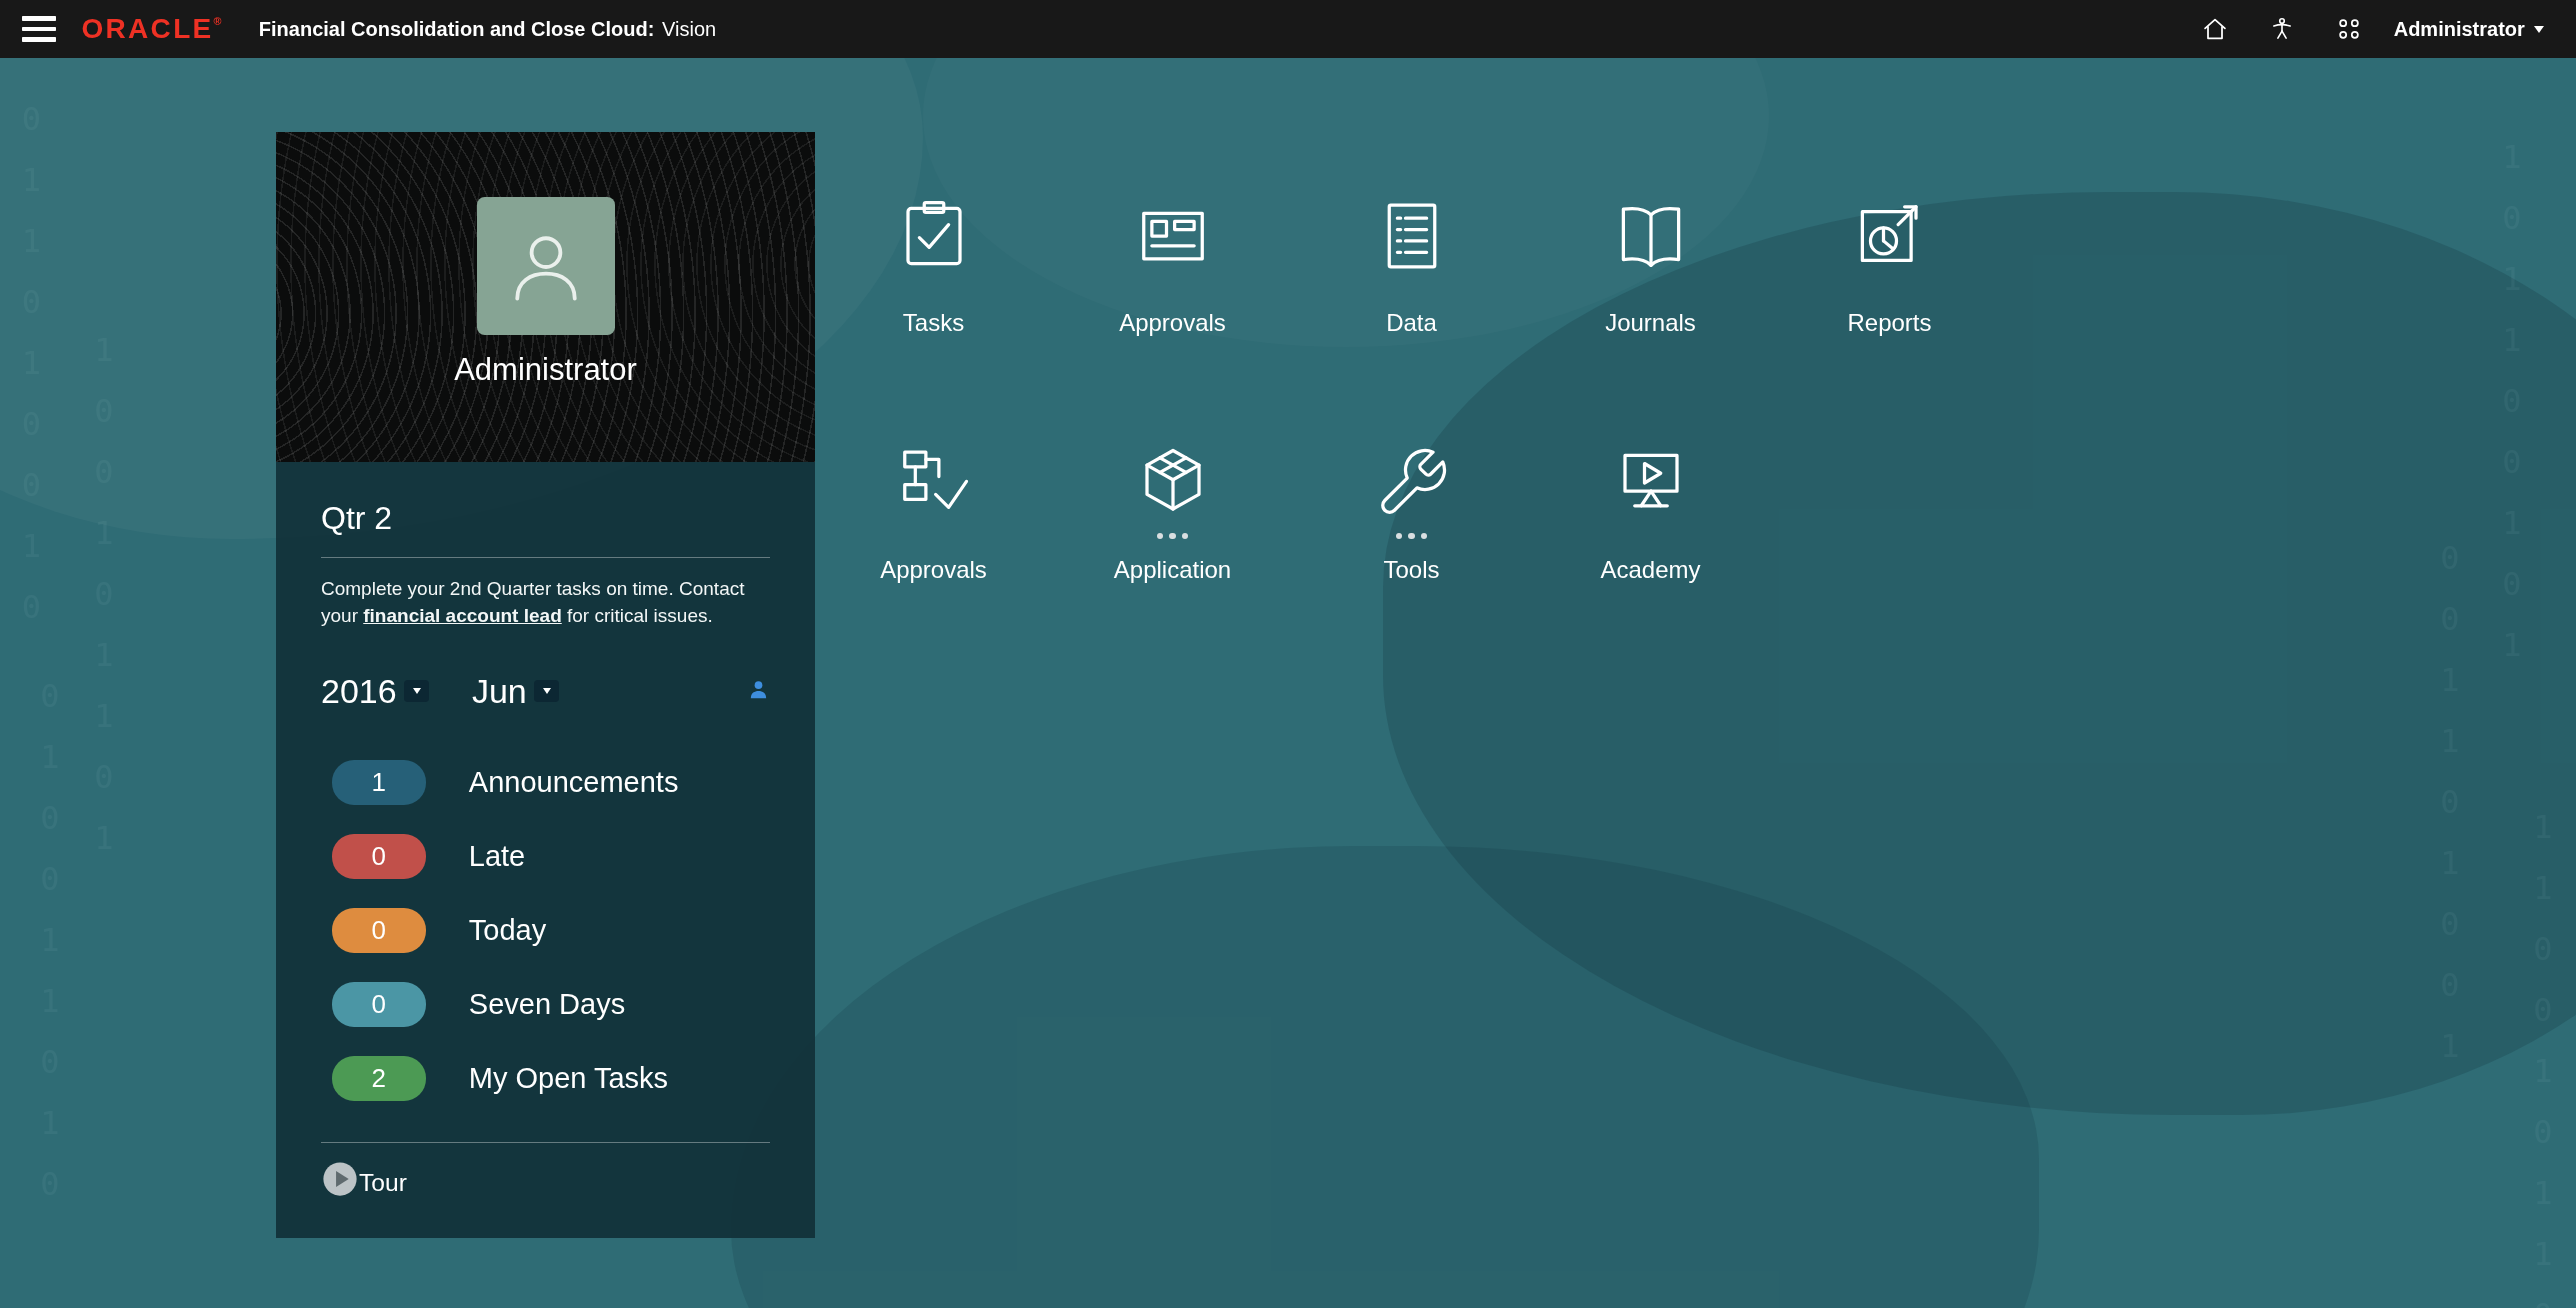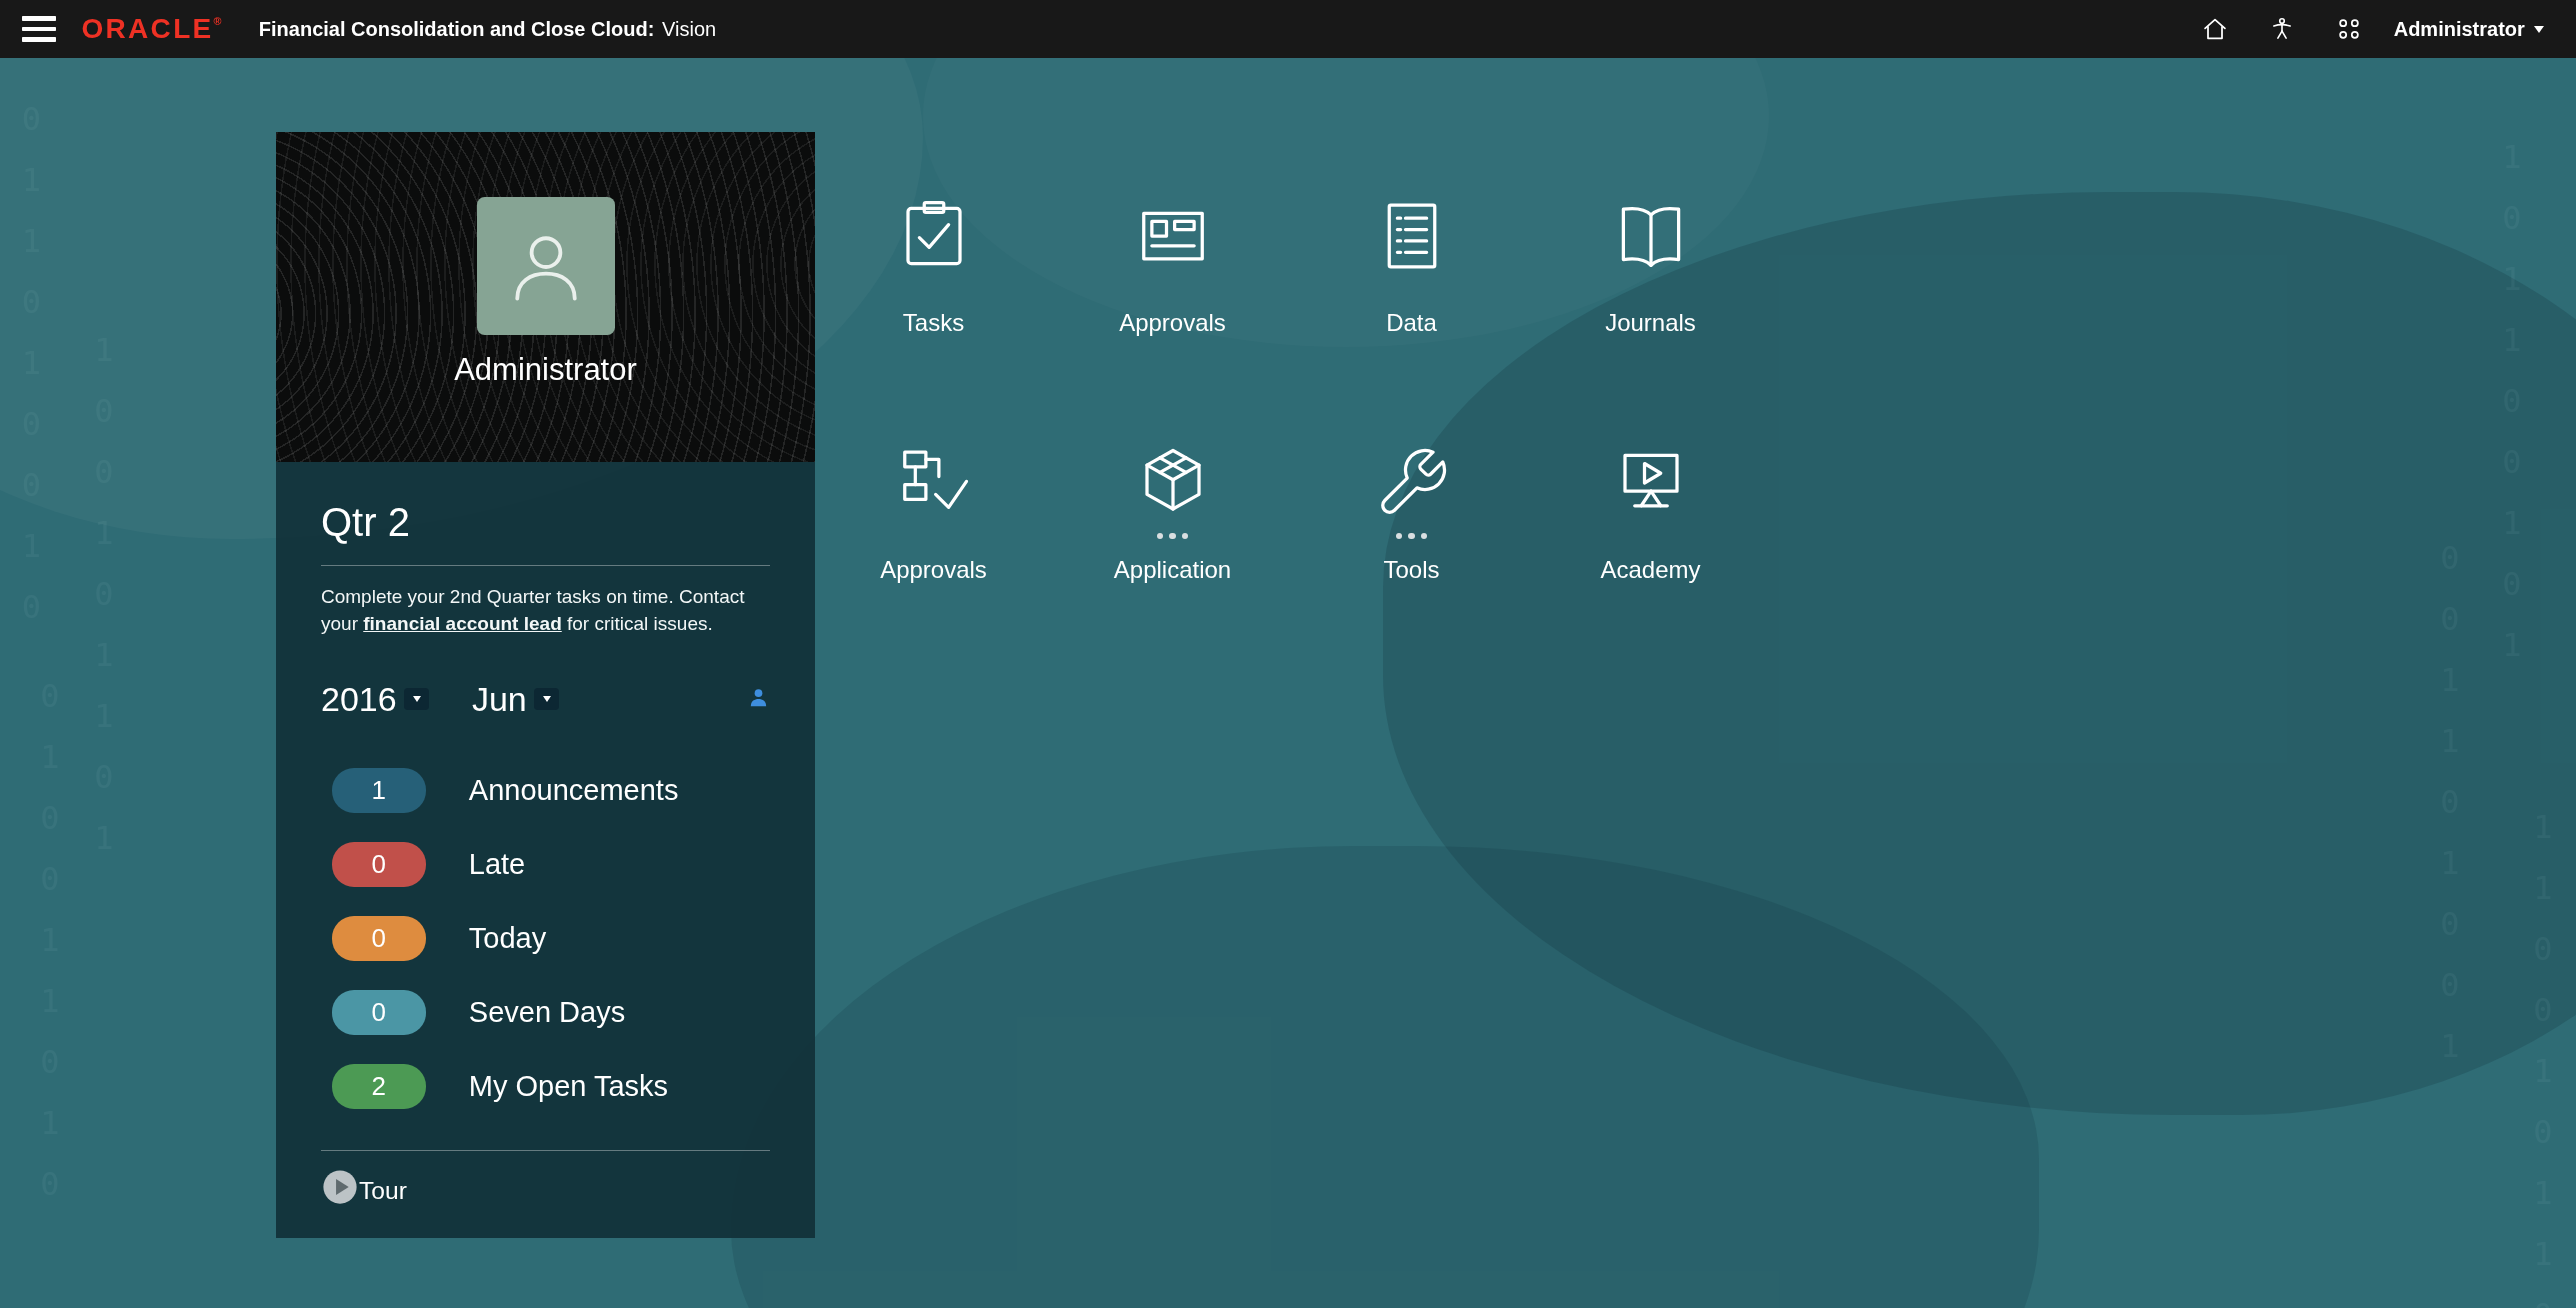--- a/index.html
+++ b/index.html
@@ -36,21 +36,21 @@
   
   .panel { position:absolute; left:276px; top:132px; width:539px; height:1106px; z-index:5; display:flex; flex-direction:column; }
   .panel-hero { height:330px; background-color:#0b0c0c;
     background-image:
       repeating-radial-gradient(circle at -12% 55%, rgba(255,255,255,0.10) 0 1.5px, transparent 1.5px 11.5px),
       repeating-radial-gradient(circle at 112% 40%, rgba(255,255,255,0.07) 0 1.5px, transparent 1.5px 14px);
     display:flex; flex-direction:column; align-items:center; }
   .avatar { margin-top:65px; width:138px; height:138px; background:#86a494; border-radius:7.7px; display:flex; align-items:center; justify-content:center; }
   .hero-name { margin-top:17px; color:#fff; font-size:31px; }
   .panel-body { flex:1; background:rgba(16,45,53,0.88); padding:38px 45px 0 45px; display:flex; flex-direction:column; }
-  .period-title { color:#fff; font-size:40px; font-weight:400; }
+  .period-title { color:#fff; font-size:32px; font-weight:400; }
   .divider { height:0.8px; background:rgba(255,255,255,0.35); margin-top:20px; }
   .announce { margin-top:17px; color:#f3f7f7; font-size:19px; line-height:1.45; }
   .announce .ann-link { font-weight:bold; text-decoration:underline; }
   .period-row { margin-top:42px; display:flex; align-items:center; }
   .period-val { color:#fff; font-size:34px; font-weight:500; }
   .sel-caret { margin-left:7.7px; width:24.6px; height:22px; background:#0c2733; border-radius:3.8px; display:flex; align-items:center; justify-content:center; }
   .sel-caret i { width:0; height:0; border-left:4.6px solid transparent; border-right:4.6px solid transparent; border-top:6.2px solid #fff; }
   .month-group { margin-left:43px; display:flex; align-items:center; }
   .user-filter { margin-left:auto; }
   .stats { margin-top:35px; display:flex; flex-direction:column; }
@@ -258,20 +258,36 @@
         <path d="M24 11 V42"></path>
       </svg>
       <span class="dots" data-interactable="false" data-show="false">
             <i></i>
             <i></i>
             <i></i>
           </span>
       <span class="tile-label" data-interactable="false">Journals</span>
     </div>
 
+    <div class="tile" data-interactable="true">
+      <svg width="78" height="78" viewBox="0 0 48 48" fill="none" stroke="#fff" stroke-width="2" stroke-linecap="round" stroke-linejoin="round" data-interactable="false">
+        <rect x="7" y="9" width="30" height="30"></rect>
+        <circle cx="20" cy="27" r="8"></circle>
+        <path d="M20 27 V19"></path>
+        <path d="M20 27 L26 32"></path>
+        <path d="M29 17 L40 6"></path>
+        <polyline points="33,6 40,6 40,13"></polyline>
+      </svg>
+      <span class="dots" data-interactable="false" data-show="false">
+            <i></i>
+            <i></i>
+            <i></i>
+          </span>
+      <span class="tile-label" data-interactable="false">Reports</span>
+    </div>
 
   </div>
 
   <div class="tiles-row row2" data-interactable="false">
 
     <div class="tile" data-interactable="true">
       <svg width="78" height="78" viewBox="0 0 48 48" fill="none" stroke="#fff" stroke-width="2" stroke-linecap="round" stroke-linejoin="round" data-interactable="false">
         <rect x="6" y="5" width="13" height="9"></rect>
         <path d="M12.5 14 V25"></path>
         <rect x="6" y="25" width="13" height="9"></rect>

